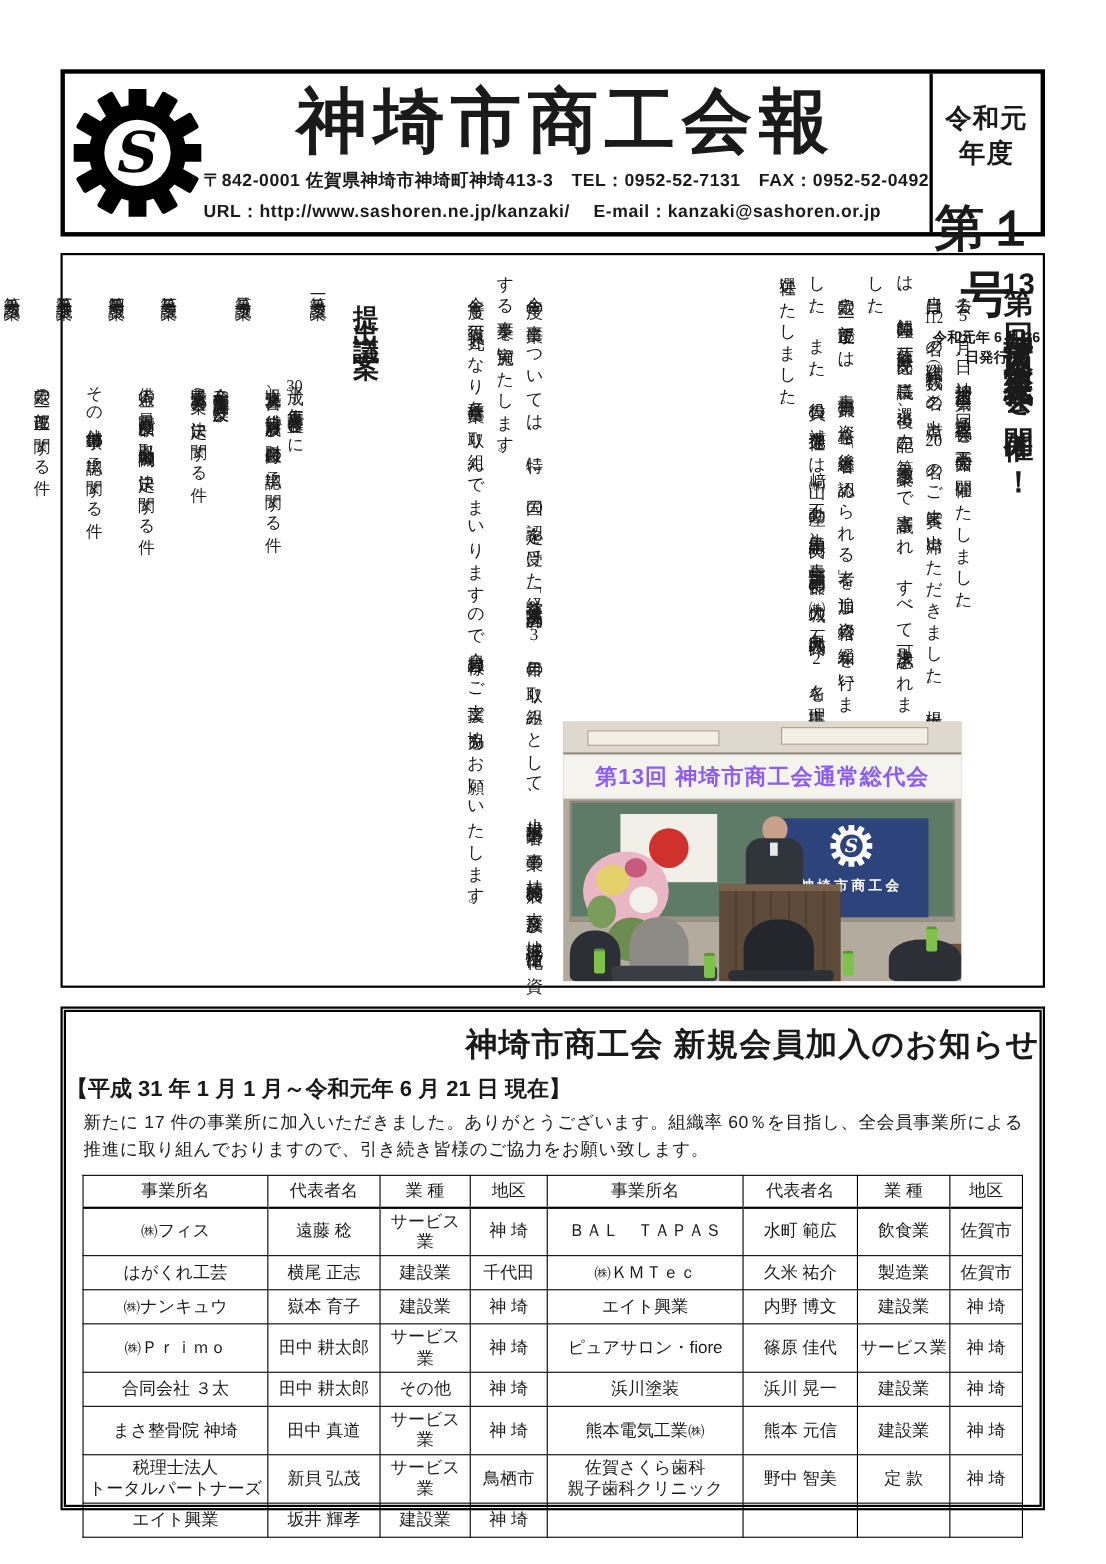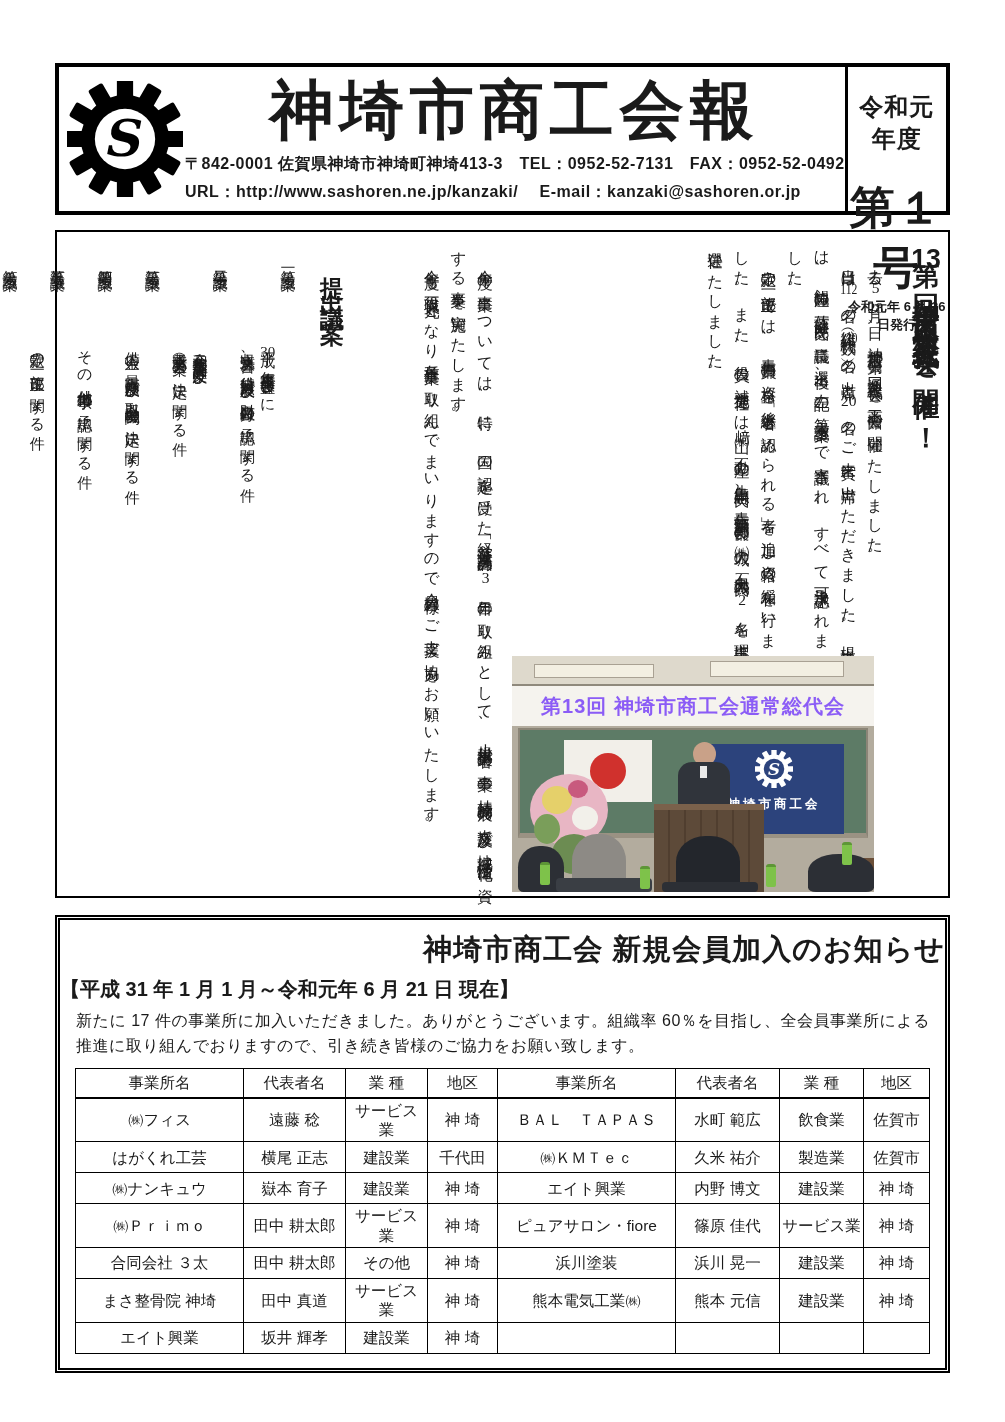--- a/index.html
+++ b/index.html
@@ -287,20 +287,32 @@
           <td>まさ整骨院 神埼</td>
           <td>田中 真道</td>
           <td>サービス業</td>
           <td>神 埼</td>
           <td>熊本電気工業㈱</td>
           <td>熊本 元信</td>
           <td>建設業</td>
           <td>神 埼</td>
         </tr>
         <tr>
+          <td>税理士法人
+トータルパートナーズ</td>
+          <td>新貝 弘茂</td>
+          <td>サービス業</td>
+          <td>鳥栖市</td>
+          <td>佐賀さくら歯科
+親子歯科クリニック</td>
+          <td>野中 智美</td>
+          <td>定 款</td>
+          <td>神 埼</td>
+        </tr>
+        <tr>
           <td>エイト興業</td>
           <td>坂井 輝孝</td>
           <td>建設業</td>
           <td>神 埼</td>
           <td></td>
           <td></td>
           <td></td>
           <td></td>
         </tr>
       </tbody>

